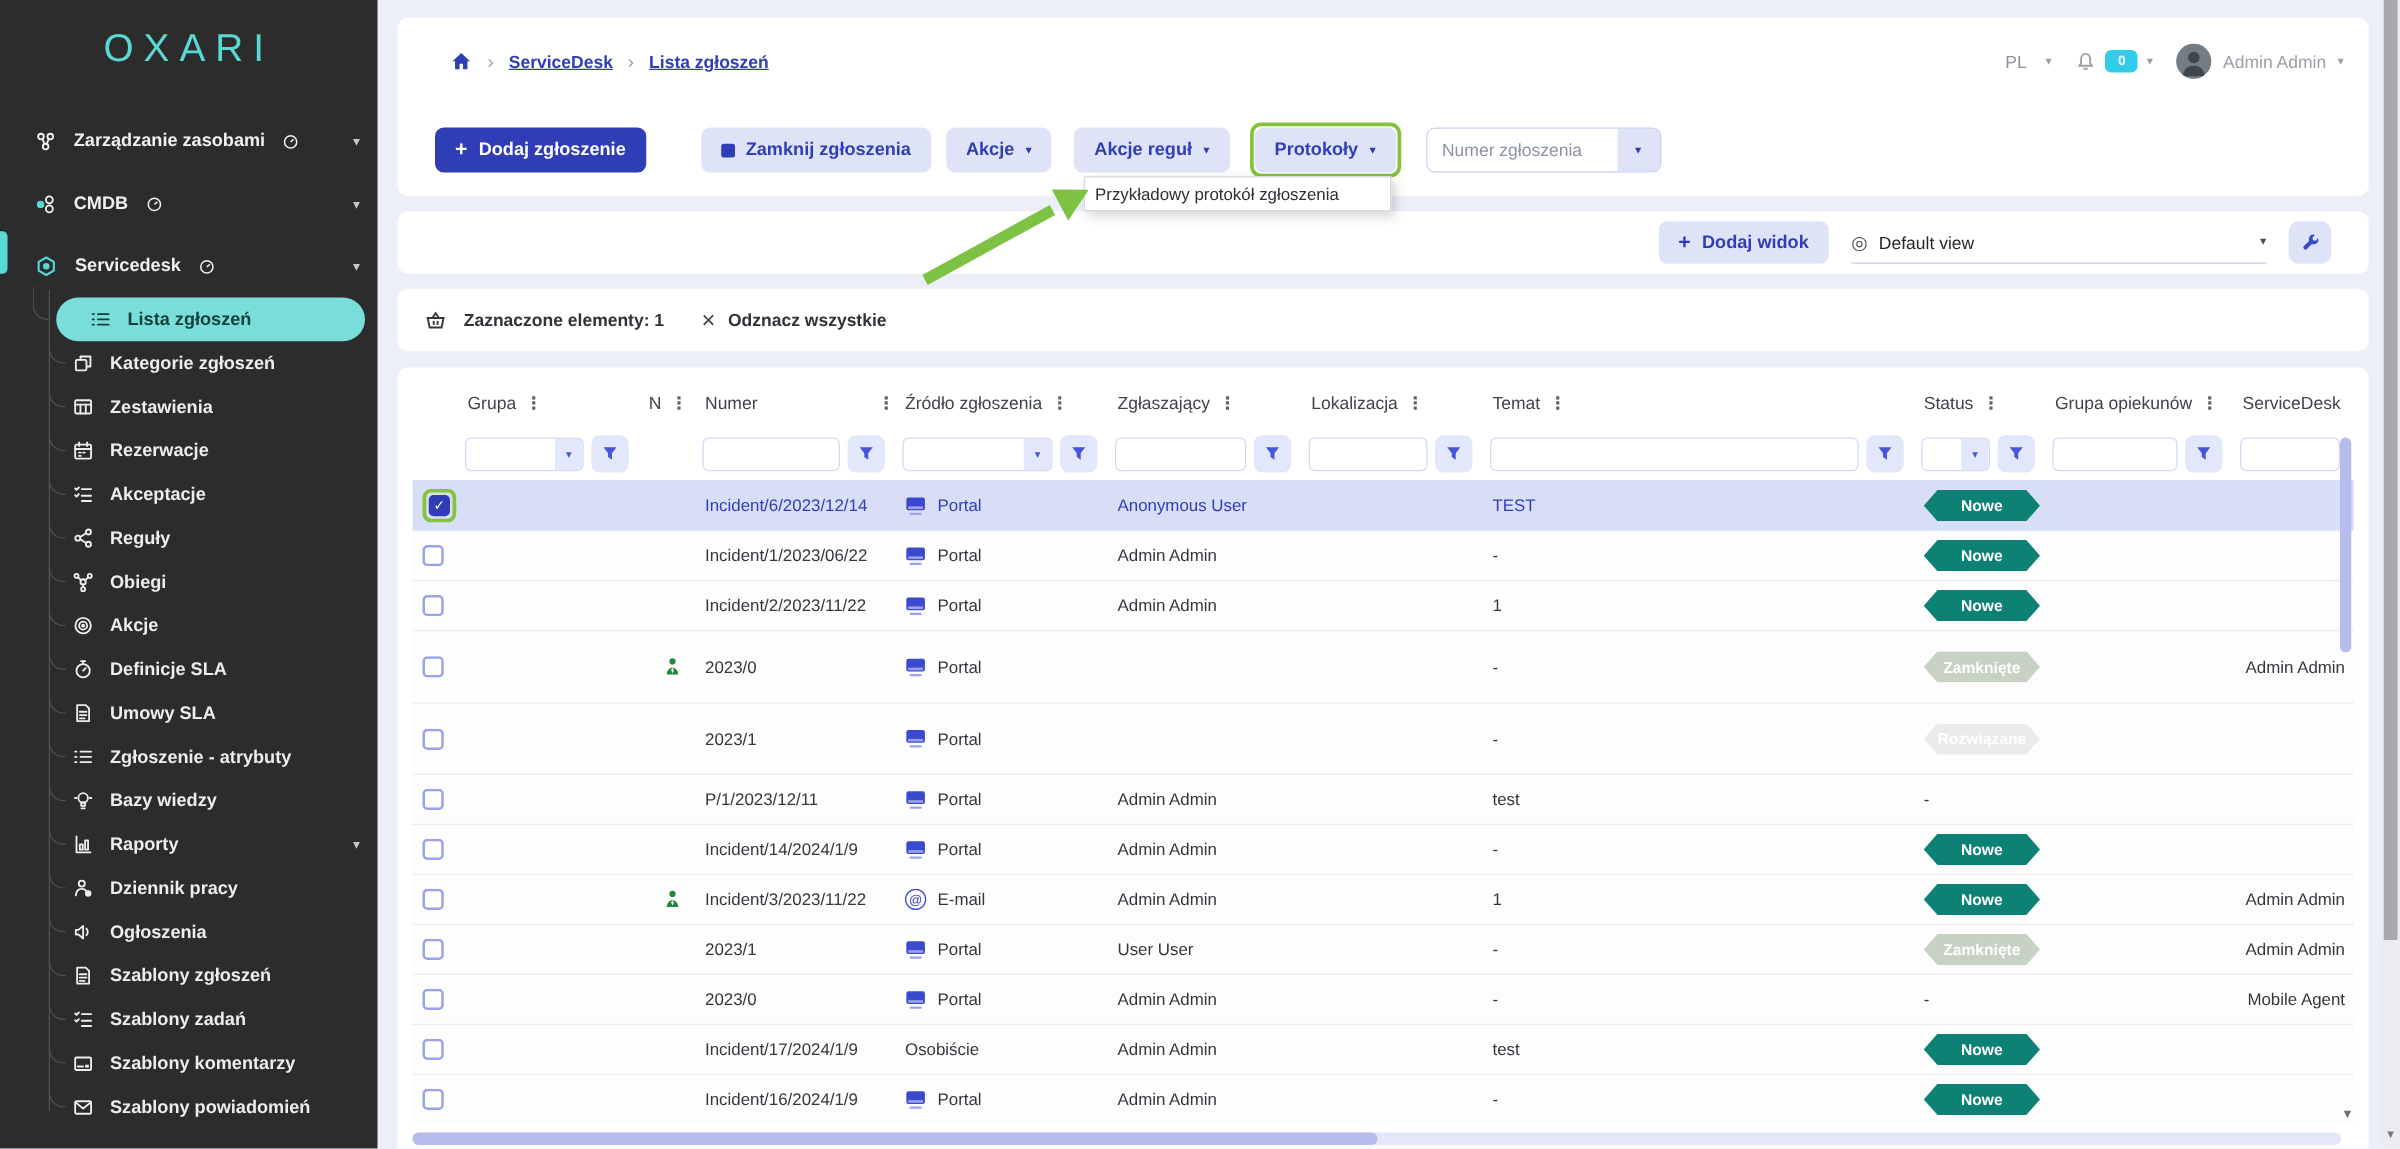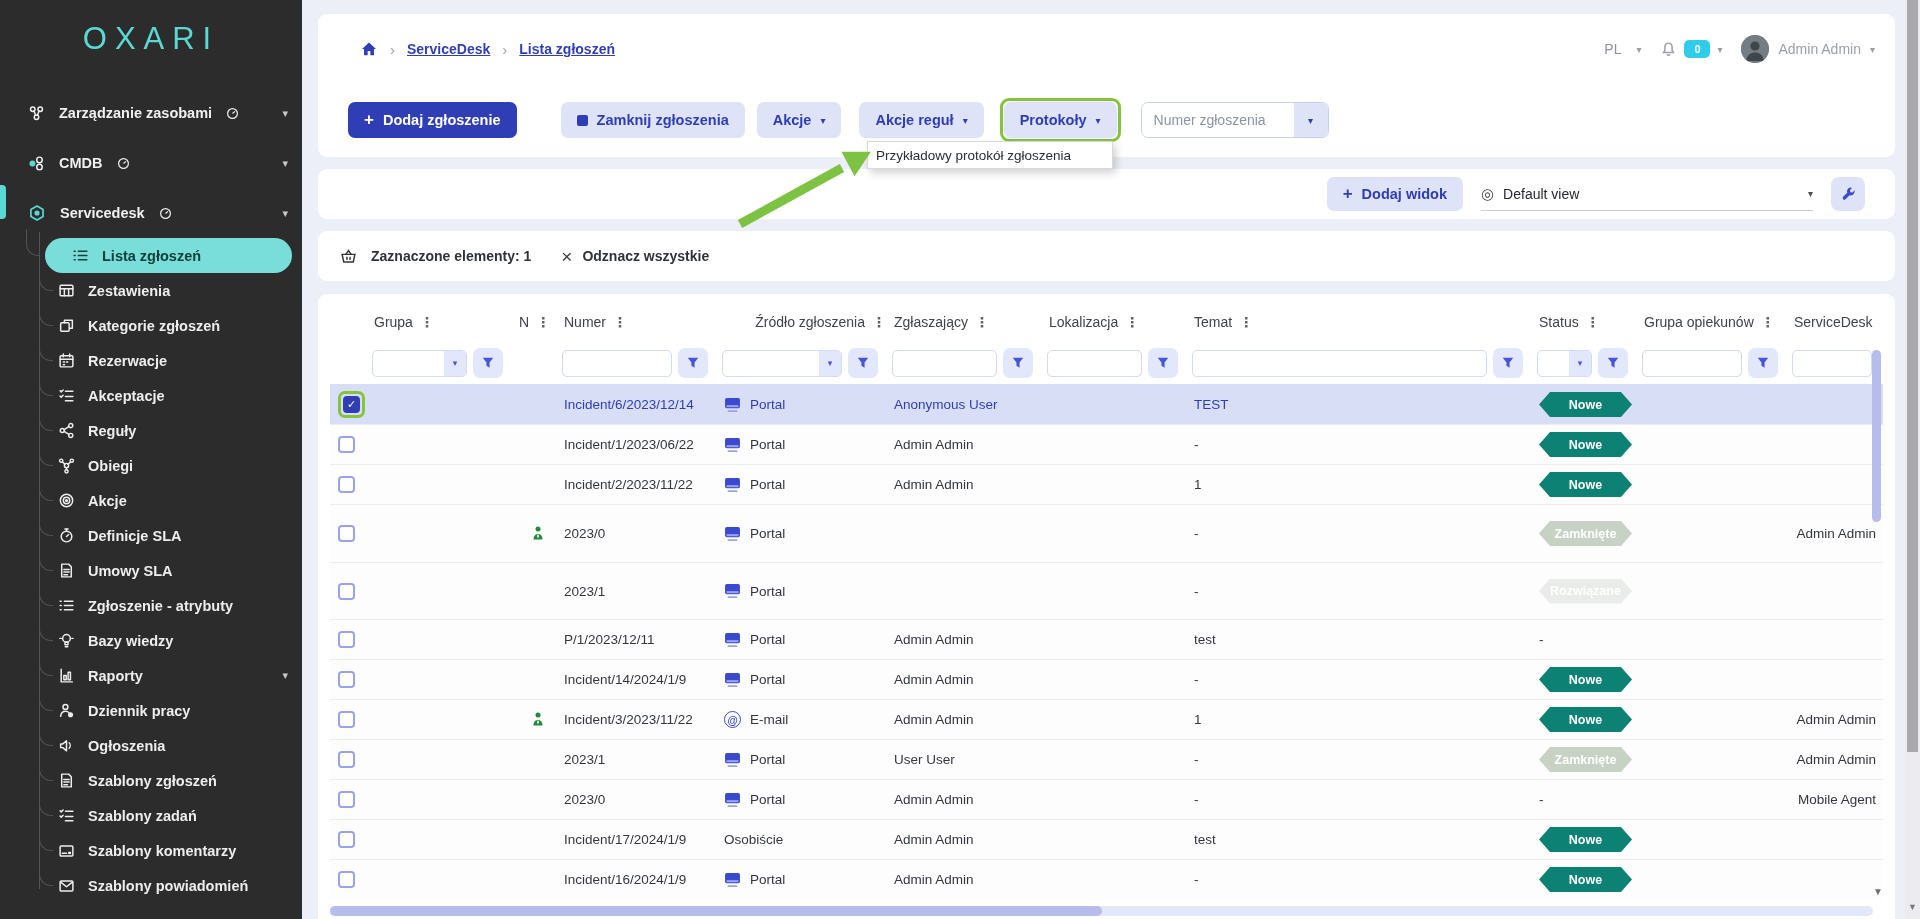--- a/index.html
+++ b/index.html
@@ -206,36 +206,36 @@
                 <line x1="6" y1="8" x2="14" y2="8"></line>
                 <line x1="2" y1="12" x2="3" y2="12"></line>
                 <line x1="6" y1="12" x2="14" y2="12"></line>
               </svg>
             </span>
             <span class="sb-item-lab">Lista zgłoszeń</span>
           </div>
           <div class="sb-item">
             <span class="ic">
               <svg width="17" height="17" viewBox="0 0 16 16" fill="none" stroke="currentColor" stroke-width="1.4" stroke-linecap="round" stroke-linejoin="round">
+                <rect x="2.5" y="5.5" width="8" height="8" rx="1"></rect>
+                <path d="M6 5.5 V3 H13.5 V10.5 H11"></path>
+              </svg>
+            </span>
+            <span class="sb-item-lab">Kategorie zgłoszeń</span>
+          </div>
+          <div class="sb-item">
+            <span class="ic">
+              <svg width="17" height="17" viewBox="0 0 16 16" fill="none" stroke="currentColor" stroke-width="1.4" stroke-linecap="round" stroke-linejoin="round">
                 <rect x="2" y="3" width="12" height="10" rx="1"></rect>
                 <line x1="2" y1="6.3" x2="14" y2="6.3"></line>
                 <line x1="6" y1="6.3" x2="6" y2="13"></line>
                 <line x1="10" y1="6.3" x2="10" y2="13"></line>
               </svg>
             </span>
             <span class="sb-item-lab">Zestawienia</span>
-          </div>
-          <div class="sb-item">
-            <span class="ic">
-              <svg width="17" height="17" viewBox="0 0 16 16" fill="none" stroke="currentColor" stroke-width="1.4" stroke-linecap="round" stroke-linejoin="round">
-                <rect x="2.5" y="5.5" width="8" height="8" rx="1"></rect>
-                <path d="M6 5.5 V3 H13.5 V10.5 H11"></path>
-              </svg>
-            </span>
-            <span class="sb-item-lab">Kategorie zgłoszeń</span>
           </div>
           <div class="sb-item">
             <span class="ic">
               <svg width="17" height="17" viewBox="0 0 16 16" fill="none" stroke="currentColor" stroke-width="1.4" stroke-linecap="round" stroke-linejoin="round">
                 <rect x="2" y="3.5" width="12" height="10.5" rx="1"></rect>
                 <line x1="5" y1="1.8" x2="5" y2="4.5"></line>
                 <line x1="11" y1="1.8" x2="11" y2="4.5"></line>
                 <line x1="2" y1="6.8" x2="14" y2="6.8"></line>
                 <line x1="5" y1="9.5" x2="6.2" y2="9.5"></line>
                 <line x1="8" y1="9.5" x2="9.2" y2="9.5"></line>
@@ -521,25 +521,25 @@
       <div class="thead">
           <div class="th" style="width: 36px;"></div>
           <div class="th" style="width: 145px;">
             <span class="th-lab">Grupa</span>
             <span class="dots">⋮</span>
           </div>
           <div class="th" style="width: 45px;">
             <span class="th-lab">N</span>
             <span class="dots">⋮</span>
           </div>
-          <div class="th" style="width: 160px;">
+          <div class="th" style="width: 160px; justify-content: space-between;">
             <span class="th-lab">Numer</span>
             <span class="dots">⋮</span>
           </div>
-          <div class="th" style="width: 170px; justify-content: flex-end;">
+          <div class="th" style="width: 170px;">
             <span class="th-lab">Źródło zgłoszenia</span>
             <span class="dots">⋮</span>
           </div>
           <div class="th" style="width: 155px;">
             <span class="th-lab">Zgłaszający</span>
             <span class="dots">⋮</span>
           </div>
           <div class="th" style="width: 145px;">
             <span class="th-lab">Lokalizacja</span>
             <span class="dots">⋮</span>

